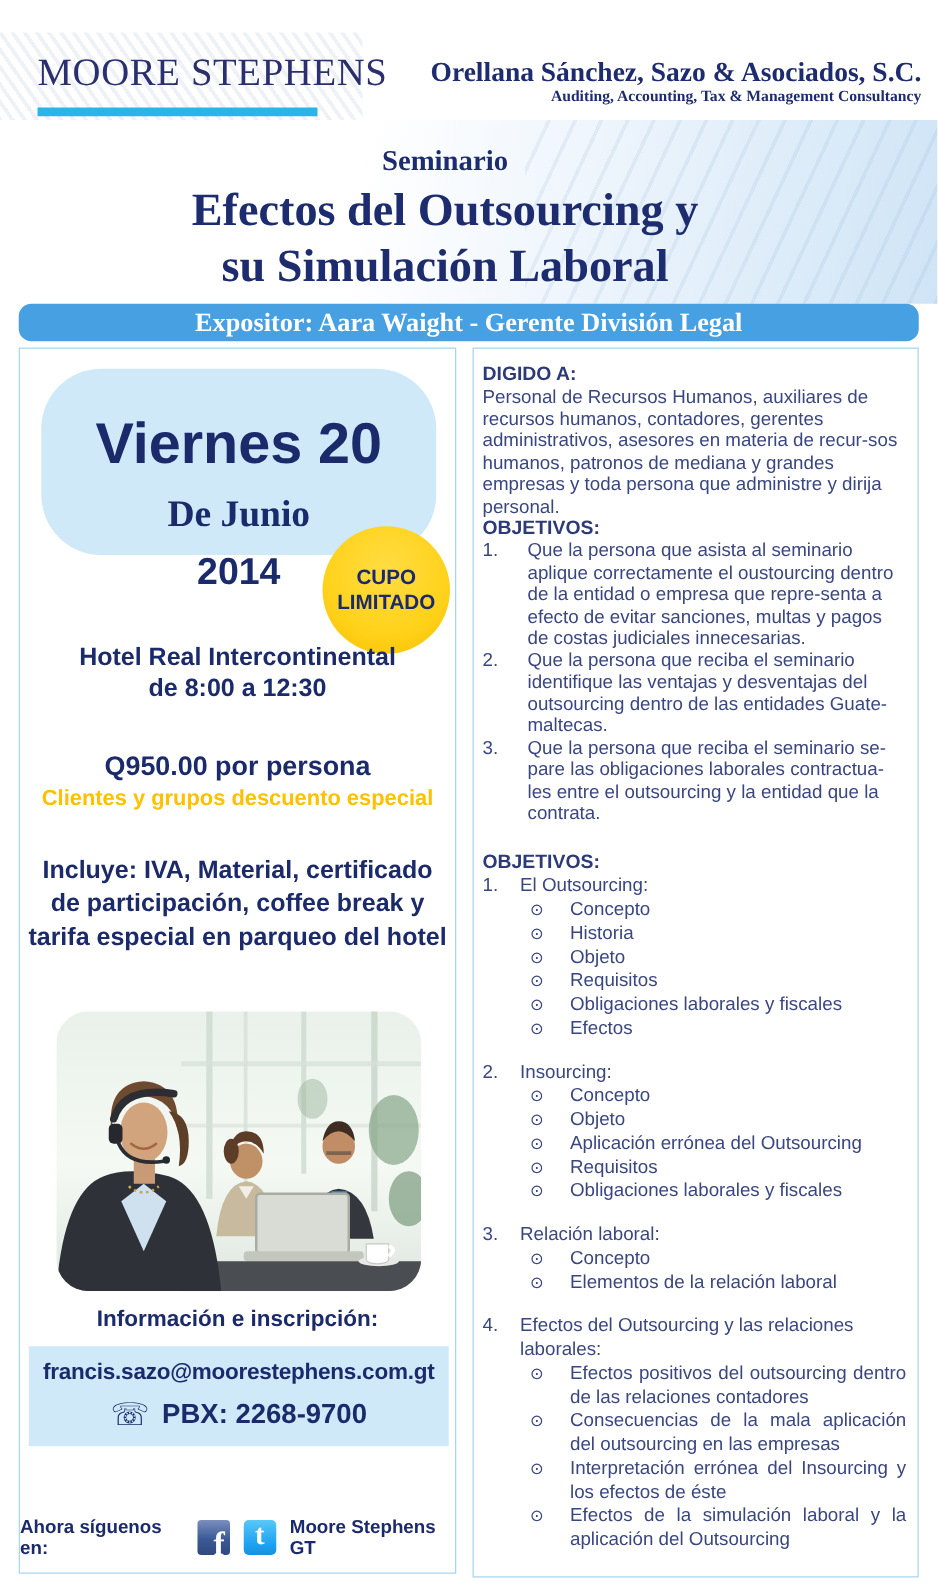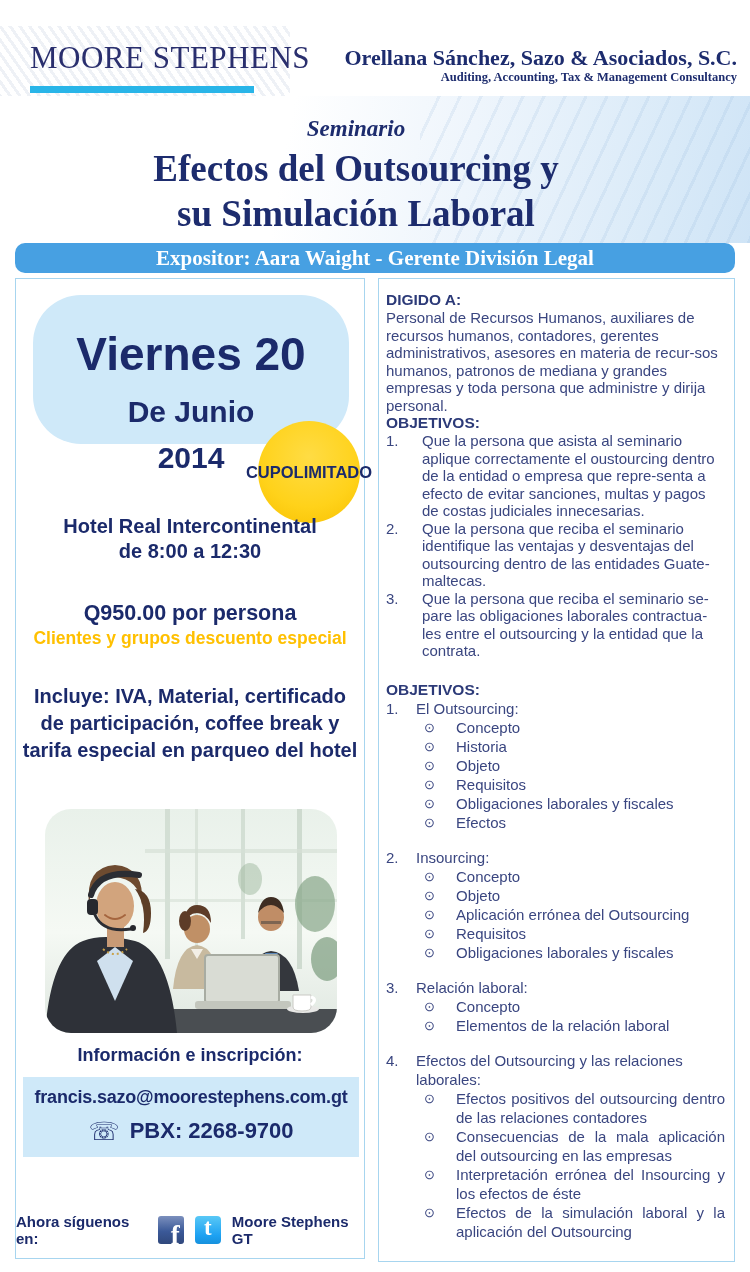--- a/index.html
+++ b/index.html
@@ -34,21 +34,21 @@
   .logo-underline{position:absolute;left:30px;top:86px;width:224px;height:7px;background:#29b5e8;}
   .firm{
     position:absolute;right:13px;top:45px;text-align:right;
     font-family:"Liberation Serif",serif;font-weight:bold;color:#1d2c6e;line-height:1.15;
   }
   .firm-name{font-size:22px;}
   .firm-tagline{font-size:12.5px;}
   
   .kicker{
     position:absolute;left:0;top:116px;width:712px;text-align:center;
-    font-family:"Liberation Serif",serif;font-weight:bold;font-size:23px;color:#1d2c6e;font-style:italic;
+    font-family:"Liberation Serif",serif;font-weight:bold;font-size:23px;color:#1d2c6e;
   }
   .big-title{
     position:absolute;left:0;top:146px;width:712px;text-align:center;
     font-family:"Liberation Serif",serif;font-weight:bold;font-size:37px;line-height:45px;color:#1d2c6e;
   }
   .expositor-bar{
     position:absolute;left:15px;top:243px;width:720px;height:30px;background:#47a0e2;
     color:#ffffff;text-align:center;line-height:30px;
     font-family:"Liberation Serif",serif;font-weight:bold;font-size:21px;border-radius:10px;
   }
@@ -62,27 +62,27 @@
     border:1px solid #a7d5ef;background:#fff;box-sizing:border-box;
     padding:12px 9px 0 7px;font-size:15px;color:#3a4680;
   }
   
   .date-card{
     position:absolute;left:17px;top:16px;width:316px;height:149px;
     background:#cfe9f9;border-radius:48px;text-align:center;
     color:#1b2a6b;font-weight:bold;
   }
   .date-l1{padding-top:32px;font-size:46px;}
-  .date-l2{padding-top:14px;font-size:30px;}
+  .date-l2{padding-top:14px;font-size:30px;font-family:Liberation Serif, serif;}
   .date-l3{padding-top:12px;font-size:30px;}
   .badge{
     position:absolute;left:242px;top:142px;width:102px;height:102px;border-radius:50%;
     background:radial-gradient(circle at 50% 35%,#ffdc44,#ffd21a 60%,#f7bf00);
     color:#1b2a6b;font-weight:bold;font-size:16.5px;line-height:20px;
-    display:flex;flex-direction:row;align-items:center;justify-content:center;text-align:center;
+    display:flex;flex-direction:column;align-items:center;justify-content:center;text-align:center;
   }
   .venue{position:absolute;left:0;top:235px;width:100%;text-align:center;font-weight:bold;font-size:20px;line-height:25px;color:#1b2a6b;}
   .price{position:absolute;left:0;top:322px;width:100%;text-align:center;font-weight:bold;font-size:21.5px;color:#1b2a6b;}
   .discount{position:absolute;left:0;top:349px;width:100%;text-align:center;font-weight:bold;font-size:17.5px;color:#ffc000;}
   .includes{position:absolute;left:6px;right:6px;top:404px;text-align:center;font-weight:bold;font-size:20px;line-height:27px;color:#1b2a6b;}
   .photo-wrap{position:absolute;left:29px;top:530px;width:292px;height:224px;border-radius:26px;overflow:hidden;}
   .info-label{position:absolute;left:0;top:766px;width:100%;text-align:center;font-weight:bold;font-size:18px;color:#1b2a6b;}
   .contact-card{
     position:absolute;left:7px;top:798px;width:336px;height:80px;background:#cfe9f9;
     text-align:center;color:#1b2a6b;font-weight:bold;

